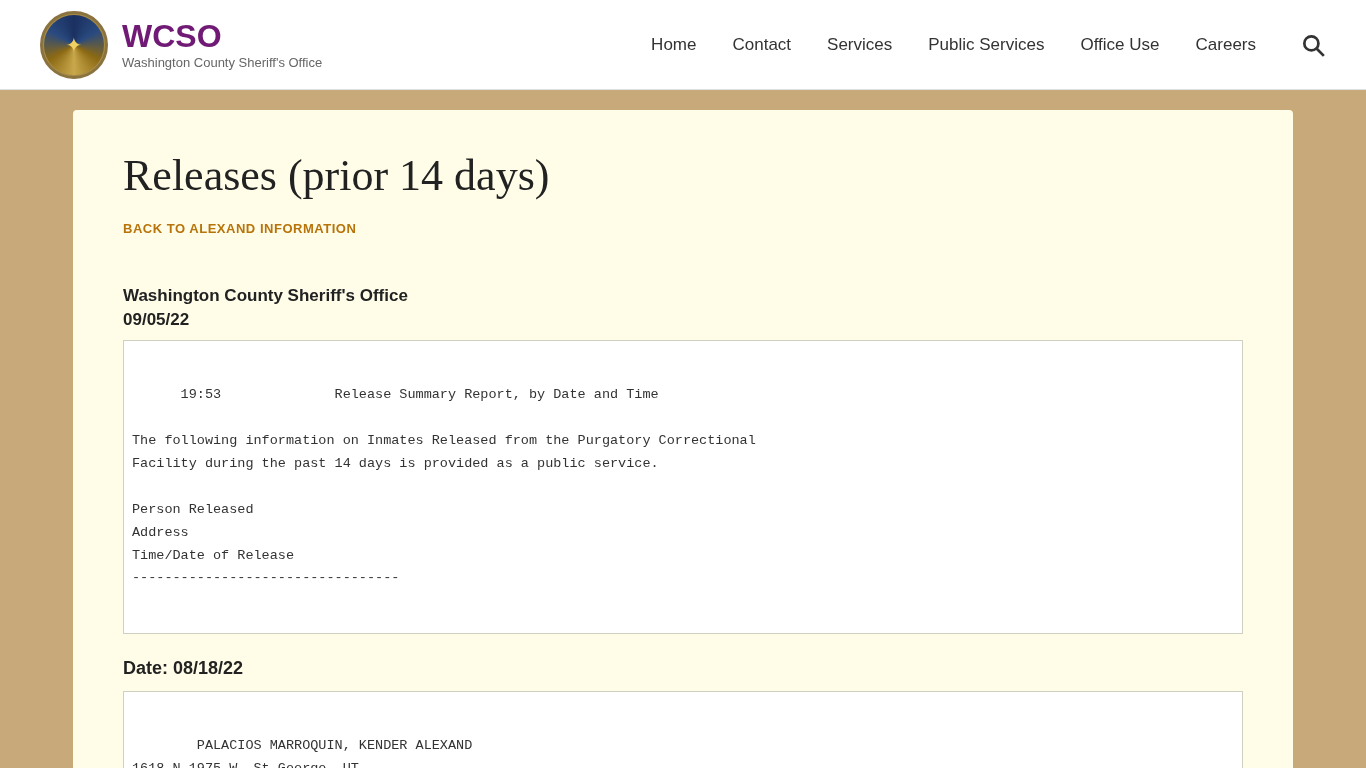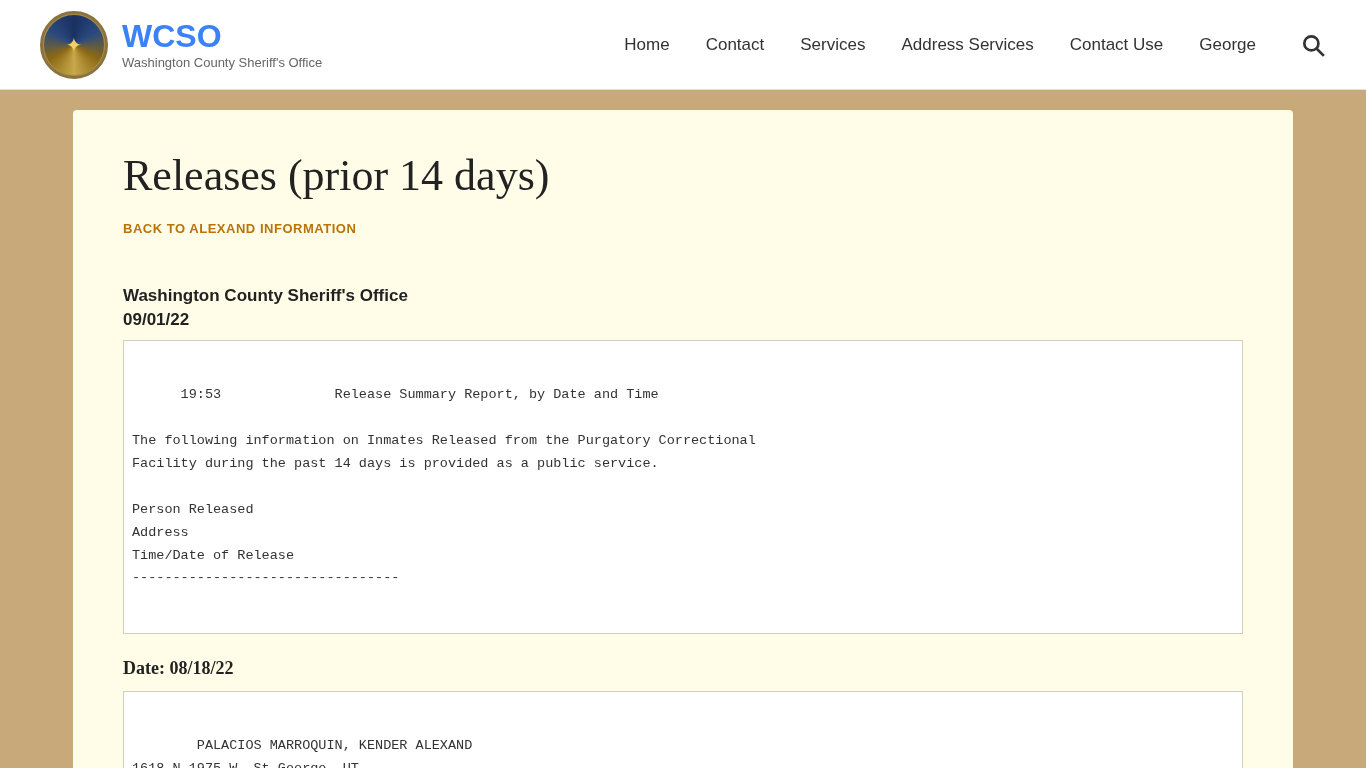--- a/index.html
+++ b/index.html
@@ -66,21 +66,21 @@
     }
 
     .header-title-block {
       display: flex;
       flex-direction: column;
     }
 
     .header-title {
       font-size: 32px;
       font-weight: bold;
-      color: #3b82f6;
+      color: #701a75;
       font-family: Arial, sans-serif;
       line-height: 1.1;
     }
 
     .header-subtitle {
       font-size: 13px;
       color: #666666;
       font-family: Arial, sans-serif;
     }
 
@@ -176,21 +176,21 @@
       color: #333333;
       line-height: 1.7;
       margin-bottom: 24px;
       white-space: pre;
     }
 
     .date-heading {
       font-size: 18px;
       font-weight: bold;
       color: #222222;
-      font-family: Liberation Serif, serif;
+      font-family: Liberation Sans, sans-serif;
       margin-bottom: 12px;
       margin-top: 4px;
     }
   </style>
 </head>
 <body>
 
 <header class="header">
   <div class="header-left">
     <div class="logo-circle">
@@ -201,42 +201,42 @@
     <div class="header-title-block">
       <span class="header-title">WCSO</span>
       <span class="header-subtitle">Washington County Sheriff's Office</span>
     </div>
   </div>
 
   <nav class="nav">
     <a class="nav-item" href="#">Home</a>
     <a class="nav-item" href="#">Contact</a>
     <a class="nav-item" href="#">Services</a>
-    <a class="nav-item" href="#">Address Services</a>
-    <a class="nav-item" href="#">Contact Use</a>
-    <a class="nav-item" href="#">George</a>
+    <a class="nav-item" href="#">Public Services</a>
+    <a class="nav-item" href="#">Office Use</a>
+    <a class="nav-item" href="#">Careers</a>
     <button class="search-icon-btn" style="background:none;border:none;padding:0;">
       <svg class="search-icon-svg" viewBox="0 0 24 24">
         <circle cx="10.5" cy="10.5" r="6.5"></circle>
         <line x1="15.5" y1="15.5" x2="22" y2="22"></line>
       </svg>
     </button>
   </nav>
 </header>
 
 <div class="main-wrapper">
   <div class="content-card">
 
     <h1 class="page-title">Releases (prior 14 days)</h1>
 
     <a class="back-link" href="#">BACK TO ALEXAND INFORMATION</a>
 
     <div style="margin-top: 20px;">
       <div class="office-heading">Washington County Sheriff's Office</div>
-      <div class="report-date">09/01/22</div>
+      <div class="report-date">09/05/22</div>
     </div>
 
     <div class="pre-box">
       <span>19:53              Release Summary Report, by Date and Time
 
 The following information on Inmates Released from the Purgatory Correctional
 Facility during the past 14 days is provided as a public service.
 
 Person Released
 Address

